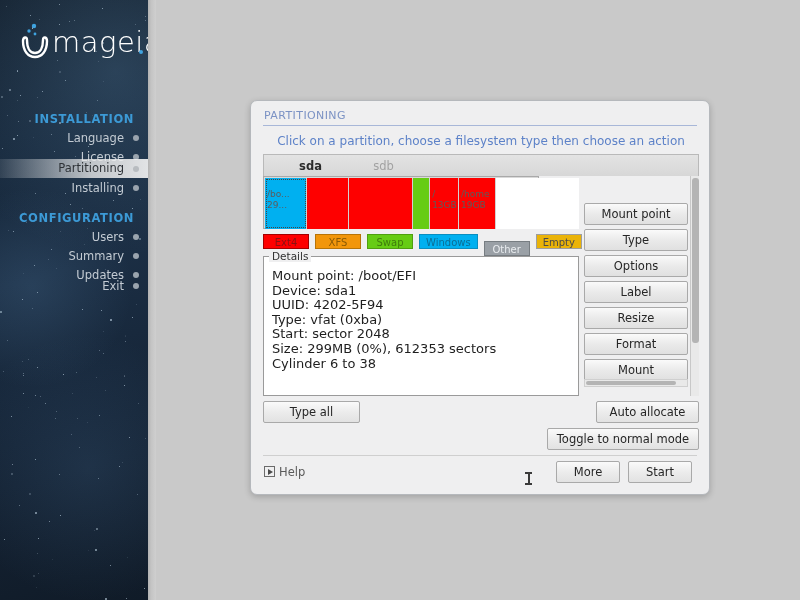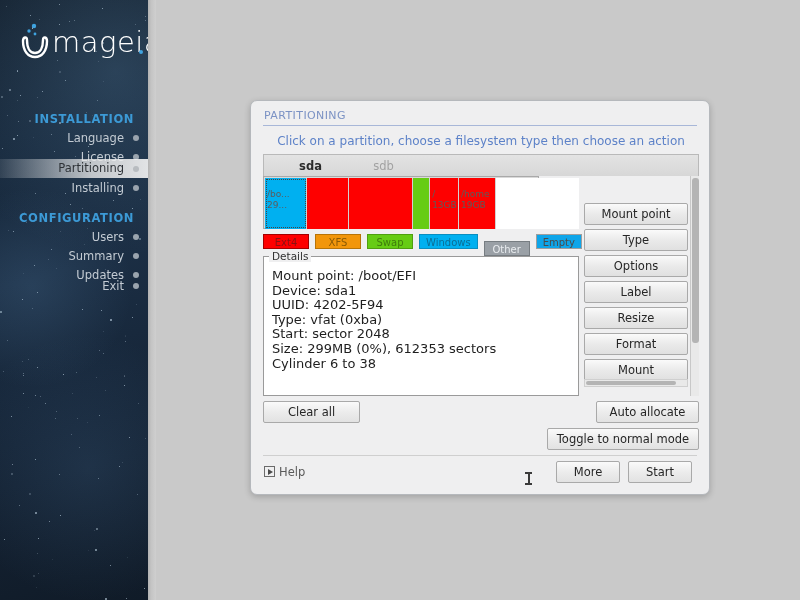--- a/index.html
+++ b/index.html
@@ -487,21 +487,21 @@
           <div class="part" style="width: 26.4%; background: rgb(255, 255, 255);"></div>
         </div>
     </div>
 
     <div id="legend">
         <div class="lg" style="background: rgb(254, 0, 0); color: rgb(138, 18, 18); border-color: rgb(164, 0, 0);">Ext4</div>
         <div class="lg" style="background: rgb(242, 150, 11); color: rgb(138, 90, 5); border-color: rgb(184, 116, 8);">XFS</div>
         <div class="lg" style="background: rgb(102, 204, 20); color: rgb(63, 124, 12); border-color: rgb(79, 159, 16);">Swap</div>
         <div class="lg" style="background: rgb(0, 176, 240); color: rgb(11, 109, 148); border-color: rgb(10, 142, 192);">Windows</div>
         <div class="lg" style="background: rgb(154, 160, 166); color: rgb(233, 236, 239); border-color: rgb(119, 125, 130); margin-top: 7px;">Other</div>
-        <div class="lg" style="background: #0ea5e9; color: rgb(74, 74, 74); border-color: rgb(158, 158, 158);">Empty</div>
+        <div class="lg" style="background: #eab308; color: rgb(74, 74, 74); border-color: rgb(158, 158, 158);">Empty</div>
       </div>
 
     <div id="details">
       <div id="details-body">
           <div>Mount point: /boot/EFI</div>
           <div>Device: sda1</div>
           <div>UUID: 4202-5F94</div>
           <div>Type: vfat (0xba)</div>
           <div>Start: sector 2048</div>
           <div>Size: 299MB (0%), 612353 sectors</div>
@@ -522,21 +522,21 @@
       <div class="sidebtn" style="top:157px;">Format</div>
       <div class="sidebtn" style="top:183px;">Mount</div>
       <div id="hscroll">
         <div id="hscroll-thumb"></div>
       </div>
       <div id="vscroll">
         <div id="vscroll-thumb"></div>
       </div>
     </div>
 
-    <div class="actbtn" style="left:12px;  top:300px; width:97px;">Clear all</div>
+    <div class="actbtn" style="left:12px;  top:300px; width:97px;">Type all</div>
     <div class="actbtn" style="left:345px; top:300px; width:103px;">Auto allocate</div>
     <div class="actbtn" style="left:296px; top:327px; width:152px;">Toggle to normal mode</div>
 
     <div id="foot-rule"></div>
     <div id="help">
       <span id="help-icon"></span><span>Help</span>
     </div>
     <div class="actbtn" style="left:305px; top:360px; width:64px;">More</div>
     <div class="actbtn" style="left:377px; top:360px; width:64px;">Start</div>
 

